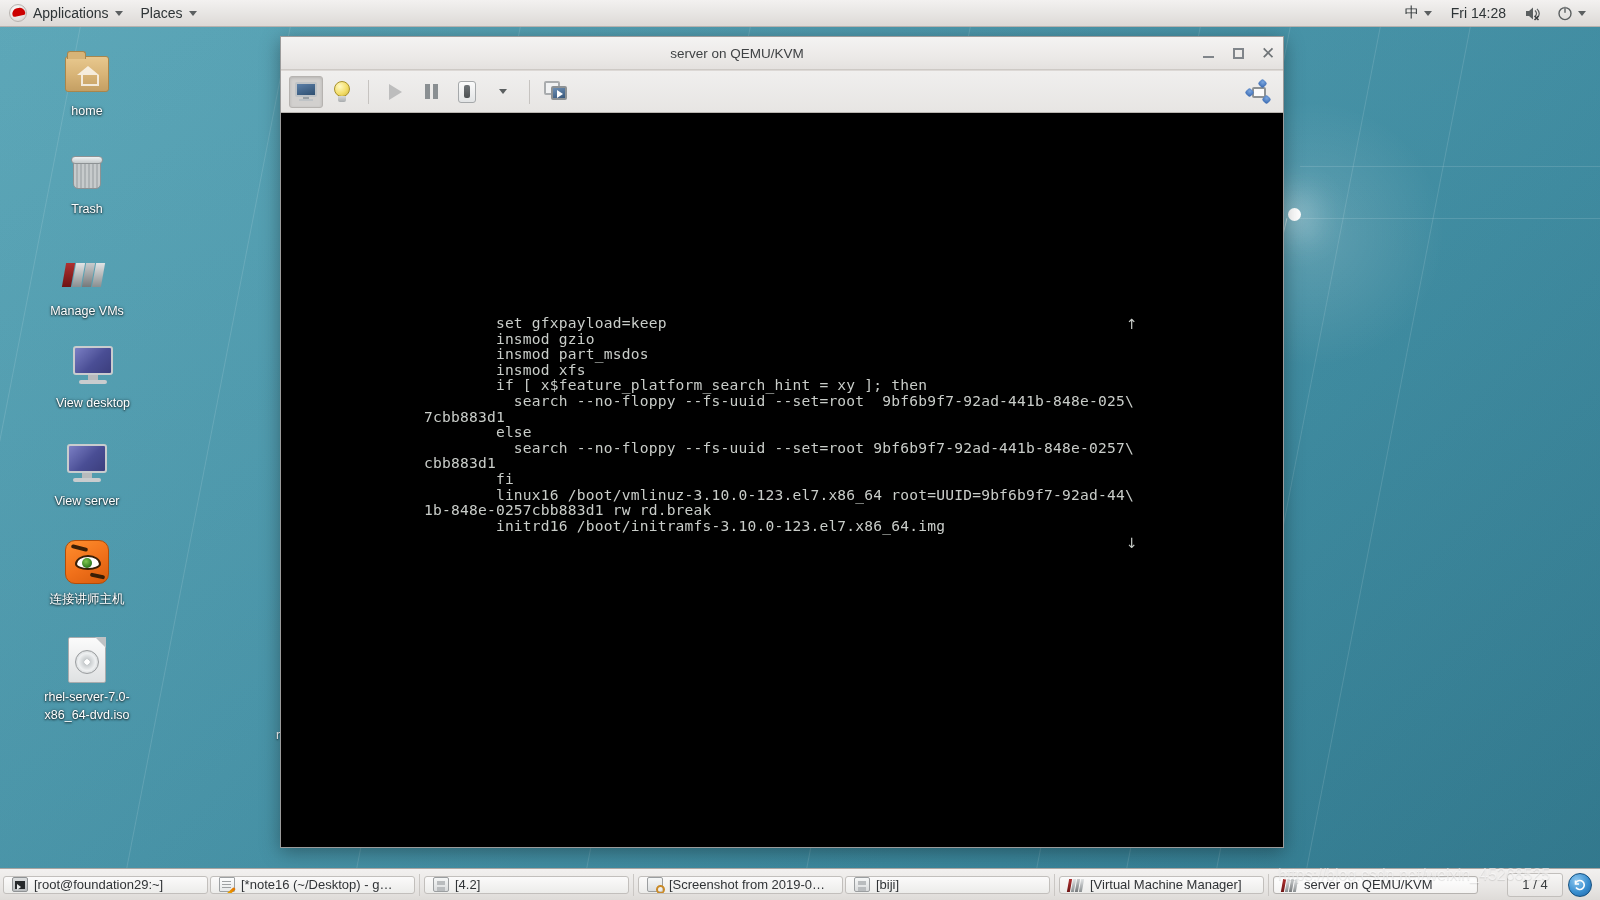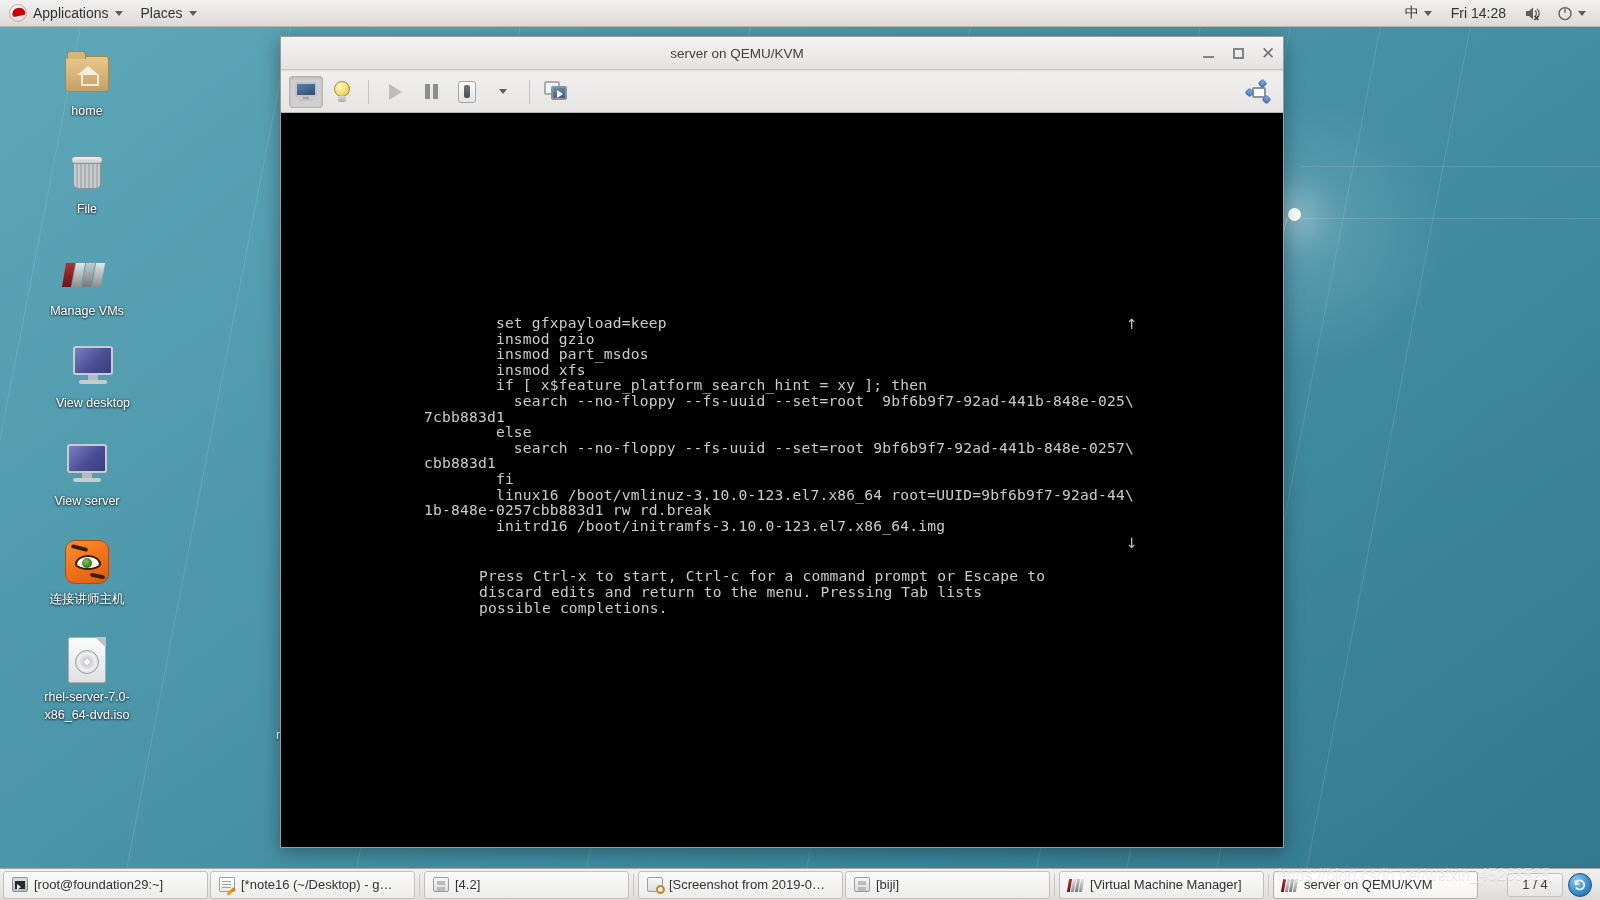--- a/index.html
+++ b/index.html
@@ -416,21 +416,21 @@
   #taskbar {
     position: absolute; left: 0; bottom: 0;
     width: 1600px; height: 32px;
     background: linear-gradient(180deg, #f2f0ef 0%, #e9e7e5 55%, #dedbd8 100%);
     border-top: 1px solid #a9a5a1;
     display: flex; align-items: center;
     z-index: 60;
     padding: 0 2px;
   }
   .task-btn {
-    height: 28px;
+    height: 18px;
     margin: 0 1px;
     display: flex; align-items: center;
     gap: 6px;
     padding: 0 8px;
     border: 1px solid #c2bfbc;
     border-radius: 3px;
     background: linear-gradient(180deg, #fbfafa, #ececea);
     font-size: 13px; color: #303336;
     white-space: nowrap;
     overflow: hidden;
@@ -612,21 +612,21 @@
   <span class="lbl">home</span>
 </div>
 
 <div class="desk-icon" style="left:33px; top:148px">
   <span class="glyph">
     <span class="ic-trash">
         <span class="can"></span>
         <span class="lid"></span>
       </span>
   </span>
-  <span class="lbl">File</span>
+  <span class="lbl">Trash</span>
 </div>
 
 <div class="desk-icon" style="left:33px; top:250px">
   <span class="glyph">
     <span class="ic-vm">
         <i></i>
         <i></i>
         <i></i>
         <i></i>
       </span>
@@ -758,23 +758,20 @@
 7cbb883d1
         else
           search --no-floppy --fs-uuid --set=root 9bf6b9f7-92ad-441b-848e-0257\
 cbb883d1
         fi
         linux16 /boot/vmlinuz-3.10.0-123.el7.x86_64 root=UUID=9bf6b9f7-92ad-44\
 1b-848e-0257cbb883d1 rw rd.break
         initrd16 /boot/initramfs-3.10.0-123.el7.x86_64.img</pre>
     <span class="scroll-arrow" id="arrow-up">↑</span>
     <span class="scroll-arrow" id="arrow-down">↓</span>
-    <pre id="grub-help">Press Ctrl-x to start, Ctrl-c for a command prompt or Escape to
-discard edits and return to the menu. Pressing Tab lists
-possible completions.</pre>
   </div>
 </div>
 
 <div id="taskbar">
 
   <div class="task-btn" style="width:205px">
     <span class="ti16 ic-term">
         <span class="pr"></span>
       </span>
     <span class="tlabel">[root@foundation29:~]</span>

